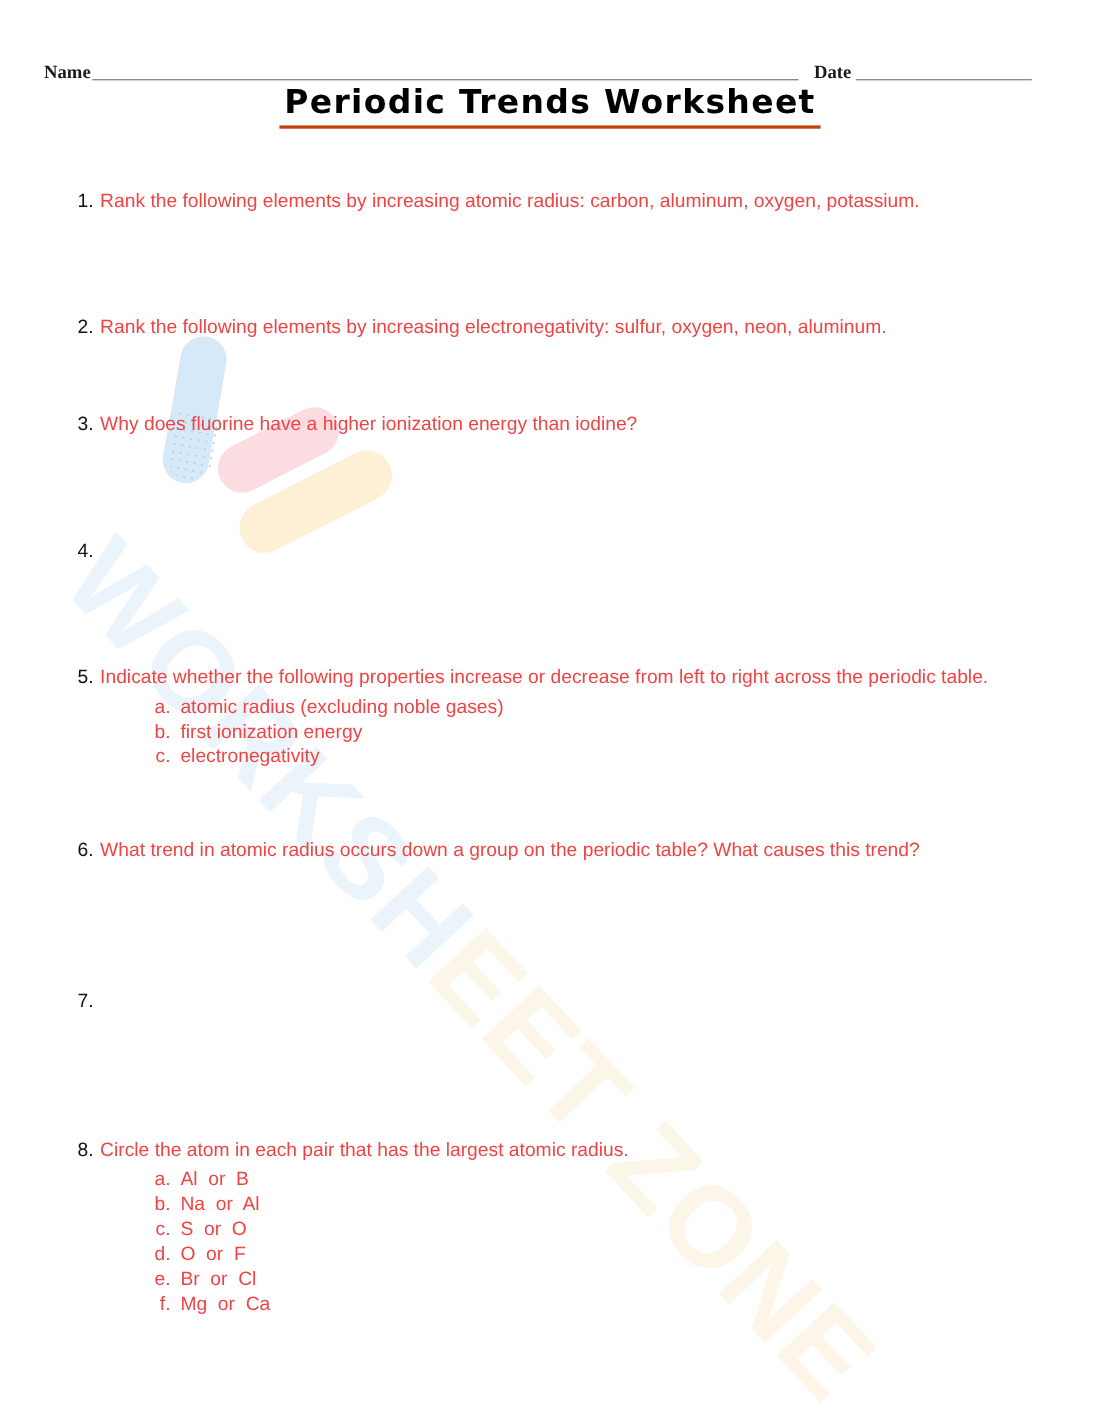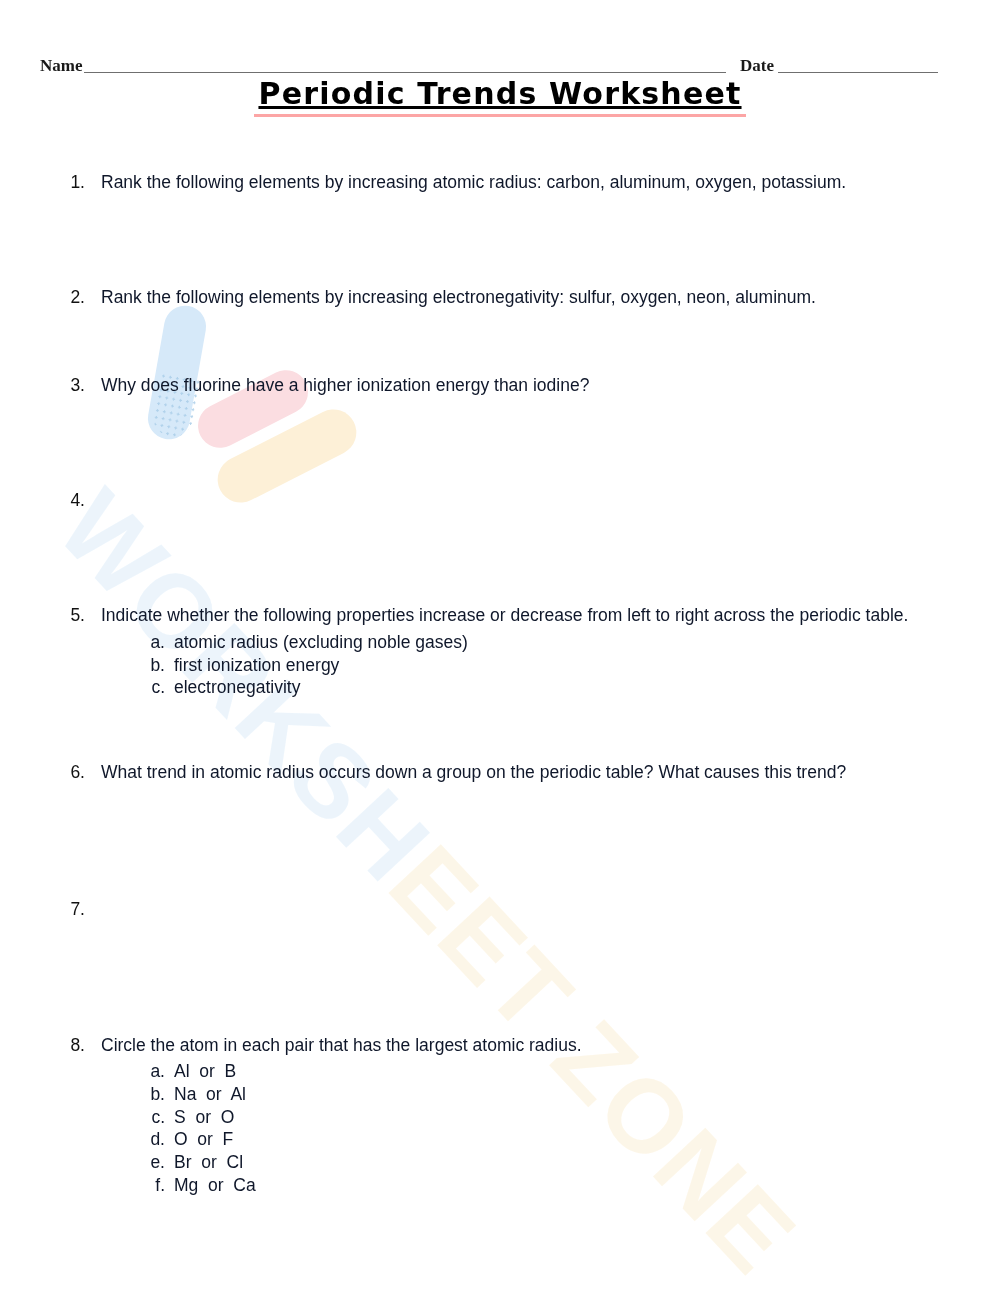--- a/index.html
+++ b/index.html
@@ -139,23 +139,22 @@
     text-align: center;
   }
   .title-text {
     display: inline-block;
     font-family: "DejaVu Sans", sans-serif;
     font-weight: 700;
     font-size: 30px;
     letter-spacing: 1.2px;
     color: #000000;
     padding: 0 4px 3px 4px;
-    border-bottom: 3px solid #fca5a5;
+    border-bottom: 3px solid #c2410c;
     line-height: 1.18;
-    text-decoration: underline;
   }
 
   
   .directions {
     position: absolute;
     left: 42px;
     top: 132px;
     font-family: "Liberation Serif", serif;
     font-style: italic;
     font-weight: 700;
@@ -179,24 +178,24 @@
   .q-num {
     width: 30px;
     flex: 0 0 30px;
     text-align: right;
     font-size: 17.5px;
     line-height: 25px;
     color: #111111;
     white-space: nowrap;
   }
   .q-body {
-    margin-left: 16px;
+    margin-left: 6px;
     font-size: 17.5px;
     line-height: 25px;
-    color: #0f172a;
+    color: #ef4444;
   }
   .q-text { display: block; }
 
   
   .sub-list {
     margin: 0;
     padding: 0;
     list-style: none;
   }
   .sub-item {

